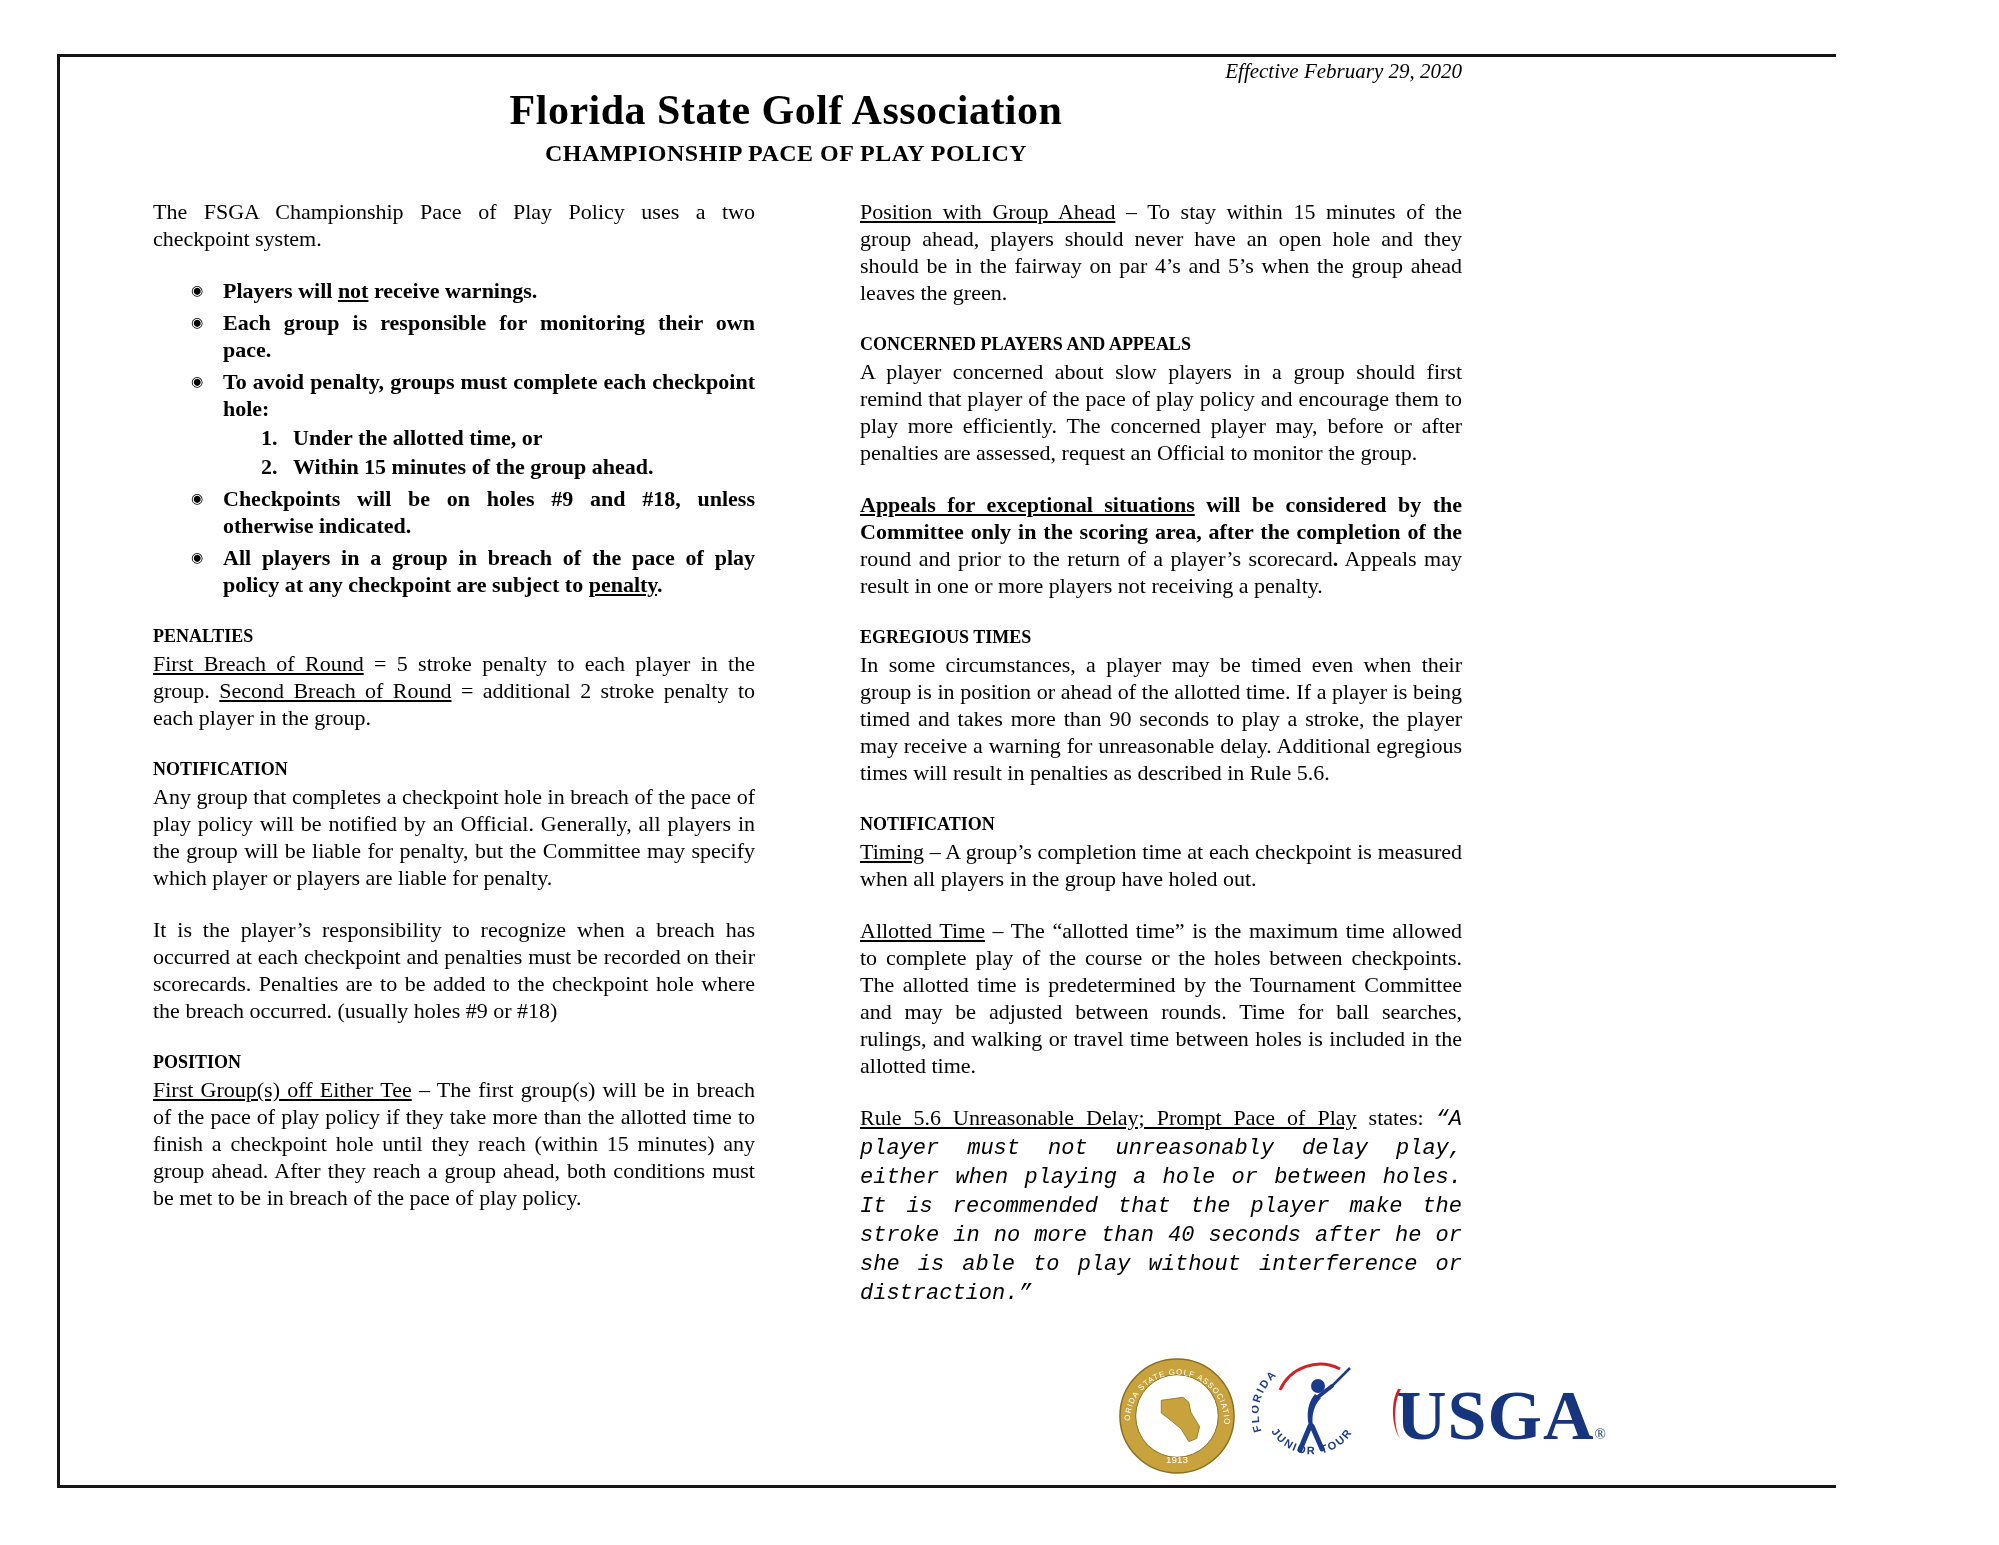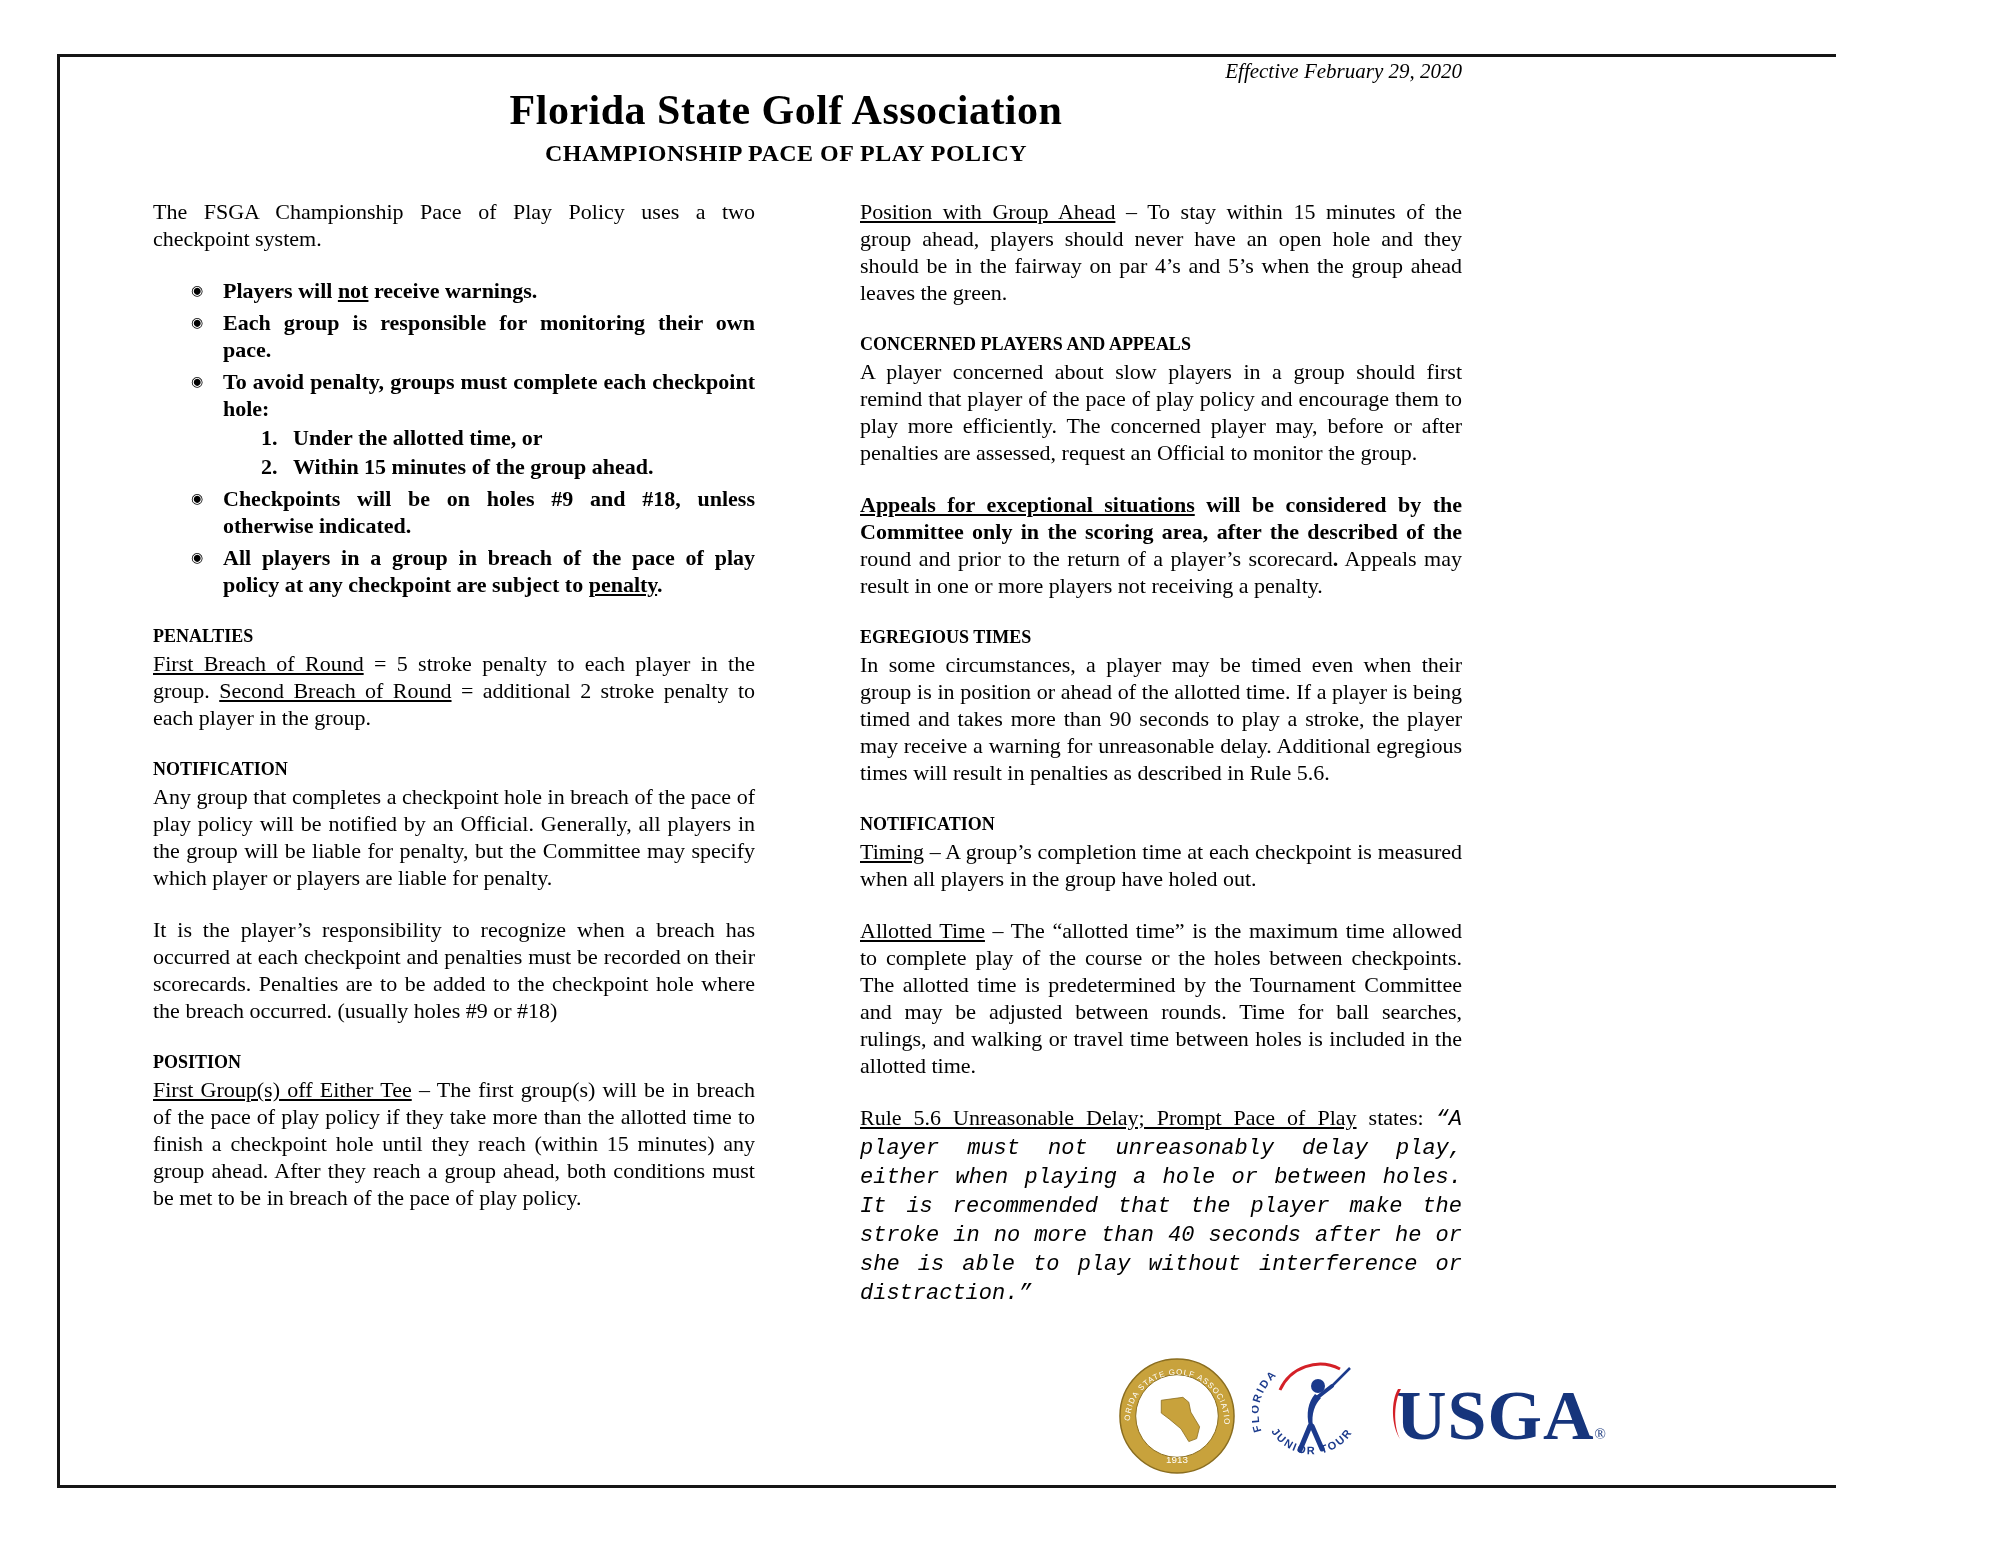--- a/index.html
+++ b/index.html
@@ -169,21 +169,21 @@
 
         <div class="heading">POSITION</div>
         <p class="para"><span class="u">First Group(s) off Either Tee</span><span> – The first group(s) will be in breach of the pace of play policy if they take more than the allotted time to finish a checkpoint hole until they reach (within 15 minutes) any group ahead. After they reach a group ahead, both conditions must be met to be in breach of the pace of play policy.</span></p>
       </div>
 
       <div class="col">
         <p class="para"><span class="u">Position with Group Ahead</span><span> – To stay within 15 minutes of the group ahead, players should never have an open hole and they should be in the fairway on par 4’s and 5’s when the group ahead leaves the green.</span></p>
 
         <div class="heading">CONCERNED PLAYERS AND APPEALS</div>
         <p class="para">A player concerned about slow players in a group should first remind that player of the pace of play policy and encourage them to play more efficiently. The concerned player may, before or after penalties are assessed, request an Official to monitor the group.</p>
-        <p class="para mt"><span class="b u">Appeals for exceptional situations</span><span class="b"> will be considered by the Committee only in the scoring area, after the described of the </span><span>round and prior to the return of a player’s scorecard</span><span class="b">.</span><span> Appeals may result in one or more players not receiving a penalty.</span></p>
+        <p class="para mt"><span class="b u">Appeals for exceptional situations</span><span class="b"> will be considered by the Committee only in the scoring area, after the completion of the </span><span>round and prior to the return of a player’s scorecard</span><span class="b">.</span><span> Appeals may result in one or more players not receiving a penalty.</span></p>
 
         <div class="heading">EGREGIOUS TIMES</div>
         <p class="para">In some circumstances, a player may be timed even when their group is in position or ahead of the allotted time. If a player is being timed and takes more than 90 seconds to play a stroke, the player may receive a warning for unreasonable delay. Additional egregious times will result in penalties as described in Rule 5.6.</p>
 
         <div class="heading">NOTIFICATION</div>
         <p class="para"><span class="u">Timing</span><span> – A group’s completion time at each checkpoint is measured when all players in the group have holed out.</span></p>
         <p class="para mt"><span class="u">Allotted Time</span><span> – The “allotted time” is the maximum time allowed to complete play of the course or the holes between checkpoints. The allotted time is predetermined by the Tournament Committee and may be adjusted between rounds. Time for ball searches, rulings, and walking or travel time between holes is included in the allotted time.</span></p>
         <p class="para mt"><span class="u">Rule 5.6 Unreasonable Delay; Prompt Pace of Play</span><span> states: </span><span class="i b" style="font-weight:normal;">“A player must not unreasonably delay play, either when playing a hole or between holes. It is recommended that the player make the stroke in no more than 40 seconds after he or she is able to play without interference or distraction.”</span></p>
       </div>
 

